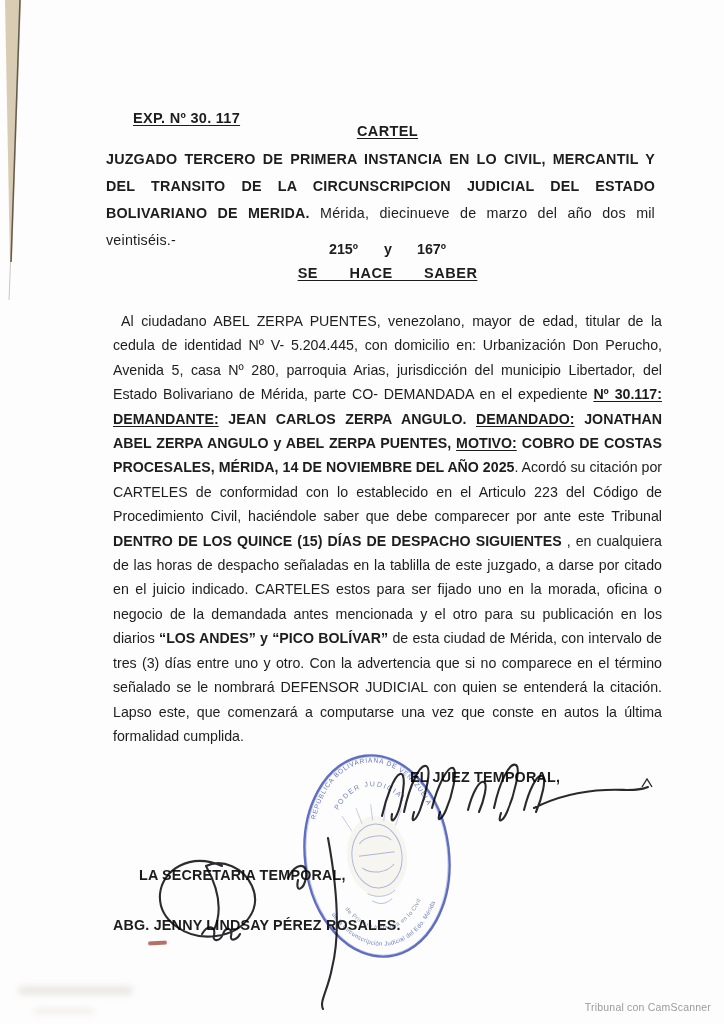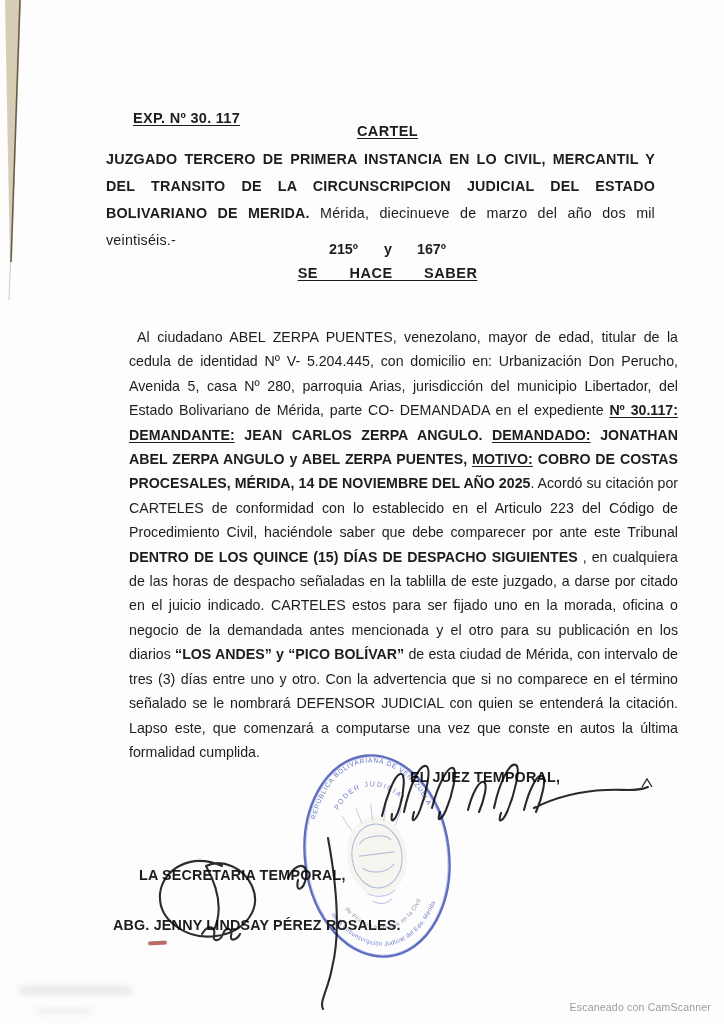--- a/index.html
+++ b/index.html
@@ -11,21 +11,21 @@
   .u{text-decoration:underline;text-decoration-thickness:1.4px;text-underline-offset:2px;}
   .abs{position:absolute;}
   .exp{left:133px;top:110px;font-size:14.5px;letter-spacing:.3px;}
   .doc-title{left:113px;top:123px;width:549px;text-align:center;font-size:14.5px;letter-spacing:.4px;}
   .court-par{left:106px;top:146px;width:549px;text-align:justify;font-size:14.3px;line-height:27px;letter-spacing:.2px;margin:0;}
   .years{left:113px;top:241px;width:549px;text-align:center;font-size:14.3px;font-weight:bold;}
   .years .y1{margin-right:26px;}
   .years .y2{margin-right:25px;}
   .shs{left:113px;top:265px;width:549px;text-align:center;font-size:14.5px;}
   .shs-inner{word-spacing:27px;letter-spacing:.5px;text-decoration:underline;}
-  .body-par{left:113px;top:309px;width:549px;text-align:justify;font-size:14.2px;line-height:24.4px;margin:16px;text-indent:8px;}
+  .body-par{left:113px;top:309px;width:549px;text-align:justify;font-size:14.2px;line-height:24.4px;margin:0;text-indent:8px;}
   .sig-label{font-size:14.3px;font-weight:bold;letter-spacing:.2px;white-space:pre;}
   .judge-role{left:410px;top:769px;}
   .judge-name{left:323px;top:817px;}
   .sec-role{left:139px;top:867px;}
   .sec-name{left:113px;top:917px;}
   .stamp{left:295px;top:750px;mix-blend-mode:multiply;}
   .sig{mix-blend-mode:multiply;}
   .sig-judge{left:376px;top:758px;}
   .sig-sec{left:142px;top:836px;}
   .red-mark{left:148px;top:941px;width:19px;height:3.5px;background:#a84b41;border-radius:2px;transform:rotate(-3deg);opacity:.8;filter:blur(.3px);}
@@ -115,15 +115,15 @@
              M60,98 C66,88 74,90 72,99 C70,106 78,106 81,98 C84,90 91,92 89,100 C88,106 95,104 98,98
              M146,42 C154,26 166,26 164,41 C162,54 153,58 156,44
              M186,2 C193,40 200,92 190,132 C186,154 177,166 181,173" fill="none" stroke="#1a1a1e" stroke-width="2.1" stroke-linecap="round" opacity="0.92"></path>
   </svg>
 
   <div class="abs red-mark"></div>
 
   <div class="abs smudge1"></div>
   <div class="abs smudge2"></div>
 
-  <div class="watermark">Escaneado con CamScanner</div>
+  <div class="watermark">Tribunal con CamScanner</div>
 
 </div>
 
 </body></html>

